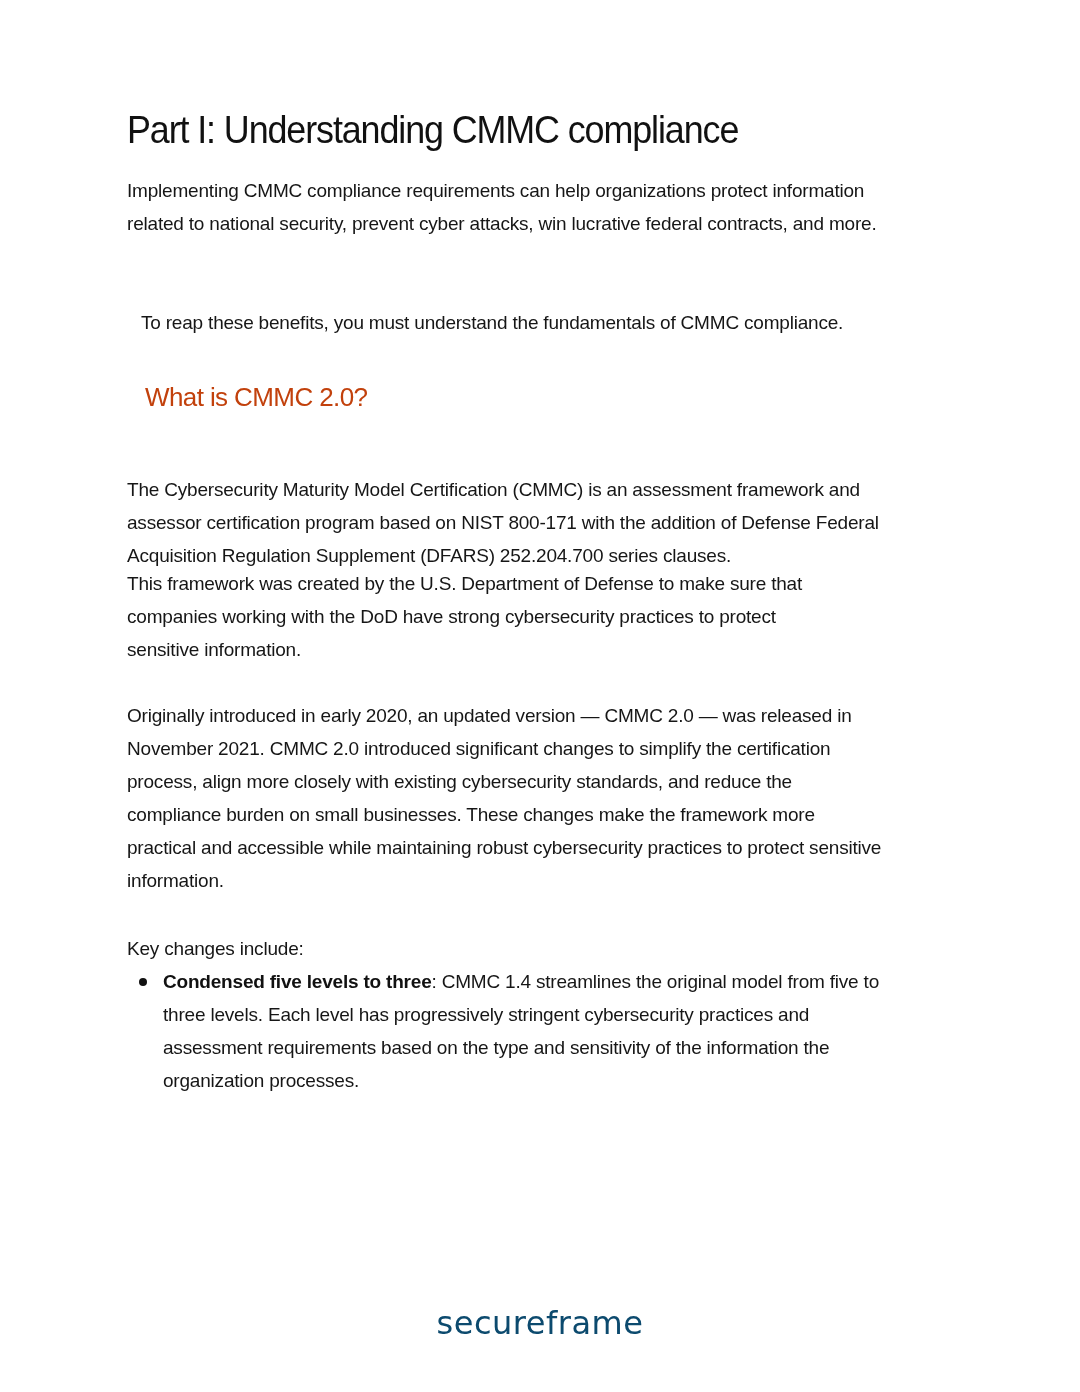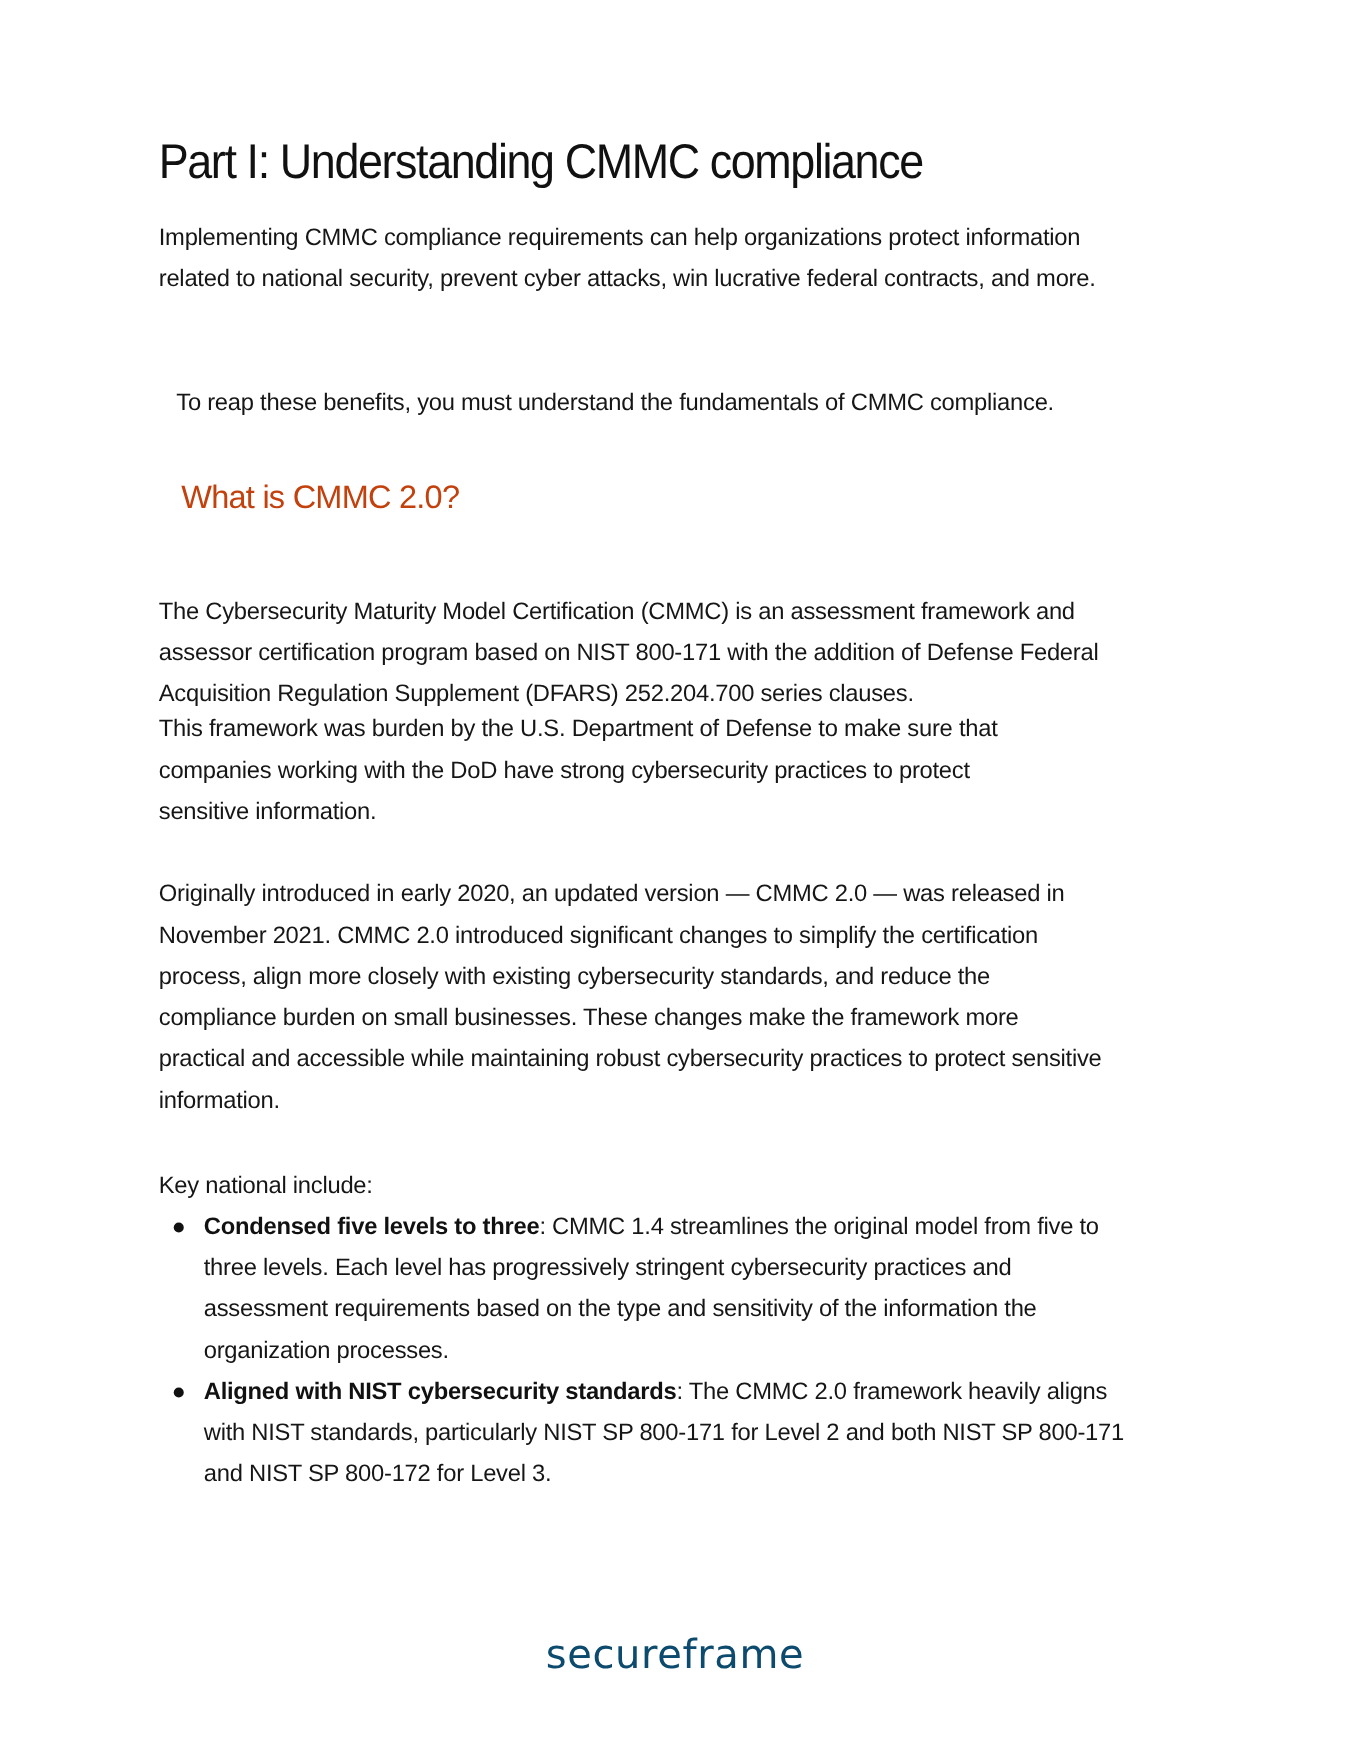--- a/index.html
+++ b/index.html
@@ -25,27 +25,24 @@
 
 <div class="page">
   <h1 class="title">Part I: Understanding CMMC compliance</h1>
 
   <p class="para" style="top:174px;">Implementing CMMC compliance requirements can help organizations protect information related to national security, prevent cyber attacks, win lucrative federal contracts, and more.</p>
   <p class="para" style="top:306px;margin-left:14px;">To reap these benefits, you must understand the fundamentals of CMMC compliance.</p>
 
   <h2 class="section-heading">What is CMMC 2.0?</h2>
 
   <p class="para" style="top:435px;margin-top:38px;">The Cybersecurity Maturity Model Certification (CMMC) is an assessment framework and assessor certification program based on NIST 800-171 with the addition of Defense Federal Acquisition Regulation Supplement (DFARS) 252.204.700 series clauses.</p>
-  <p class="para" style="top:567px; width:700px;">This framework was burden by the U.S. Department of Defense to make sure that companies working with the DoD have strong cybersecurity practices to protect sensitive information.</p>
+  <p class="para" style="top:567px; width:700px;">This framework was created by the U.S. Department of Defense to make sure that companies working with the DoD have strong cybersecurity practices to protect sensitive information.</p>
   <p class="para" style="top:699px; width:760px;">Originally introduced in early 2020, an updated version — CMMC 2.0 — was released in November 2021. CMMC 2.0 introduced significant changes to simplify the certification process, align more closely with existing cybersecurity standards, and reduce the compliance burden on small businesses. These changes make the framework more practical and accessible while maintaining robust cybersecurity practices to protect sensitive information.</p>
-  <p class="para" style="top:932px;">Key national include:</p>
+  <p class="para" style="top:932px;">Key changes include:</p>
 
   <ul class="list">
     <li style="width:730px;">
       <span class="bullet"></span><b>Condensed five levels to three</b><span>: CMMC 1.4 streamlines the original model from five to three levels. Each level has progressively stringent cybersecurity practices and assessment requirements based on the type and sensitivity of the information the organization processes.</span>
-    </li>
-    <li style="width:740px;">
-      <span class="bullet"></span><b>Aligned with NIST cybersecurity standards</b><span>: The CMMC 2.0 framework heavily aligns with NIST standards, particularly NIST SP 800-171 for Level 2 and both NIST SP 800-171 and NIST SP 800-172 for Level 3.</span>
     </li>
   </ul>
 </div>
 
 <div class="footer-logo">secureframe</div>
 
 </body></html>

